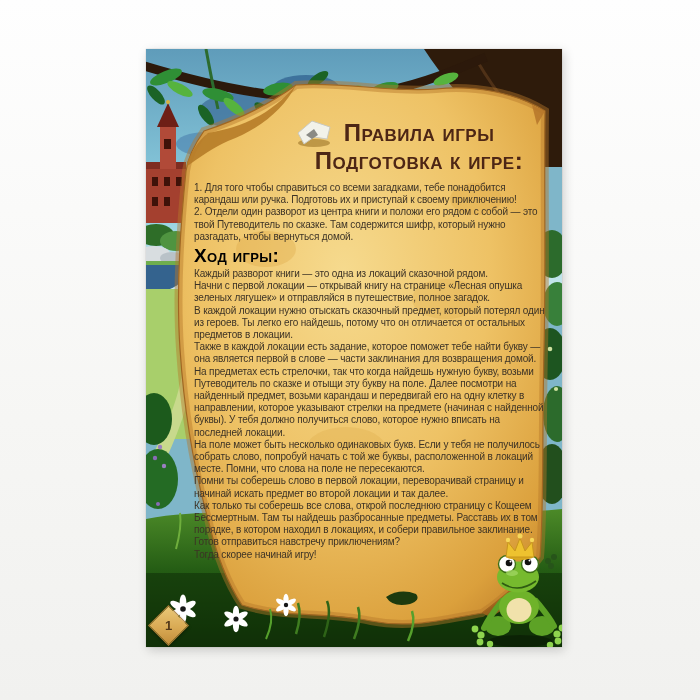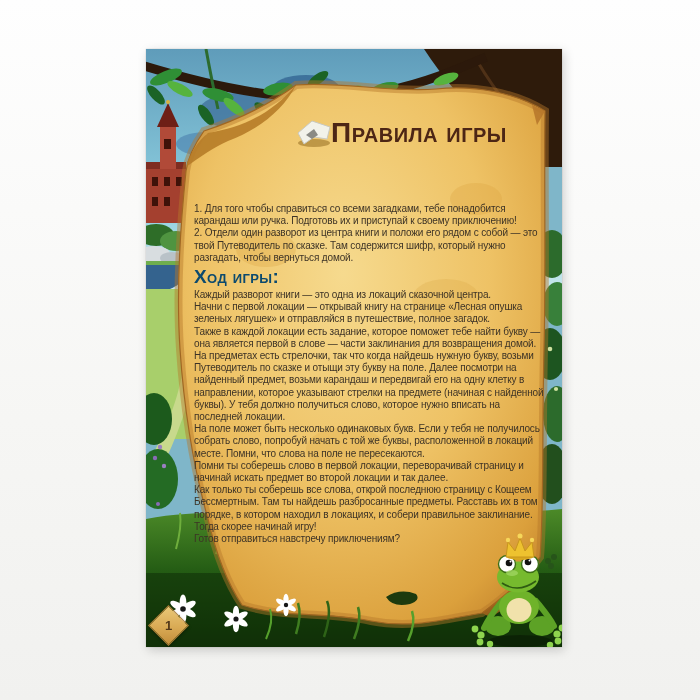--- a/index.html
+++ b/index.html
@@ -12,30 +12,30 @@
   .book-page{
     position:absolute;left:146px;top:49px;width:416px;height:598px;
     box-shadow:2px 3px 10px rgba(0,0,0,.18), 0 0 1px rgba(0,0,0,.25);
     background:#7fb6c9;overflow:hidden;
   }
   .scene{position:absolute;left:0;top:0;width:416px;height:598px;z-index:1;}
   .rules{position:absolute;left:0;top:0;width:416px;height:598px;z-index:2;}
   .title{
     position:absolute;left:142px;top:70px;width:262px;text-align:center;
     font-weight:bold;font-variant:small-caps;color:#4d2615;
-    font-size:28px;line-height:28px;letter-spacing:.5px;
+    font-size:24px;line-height:28px;letter-spacing:.5px;
   }
   .col{
     position:absolute;left:48px;top:133px;width:352px;
-    color:#3d3326;font-size:10px;line-height:12.2px;letter-spacing:-.15px;margin-top:21px;
+    color:#3d3326;font-size:10px;line-height:12.2px;letter-spacing:-.15px;
   }
   .col p{margin:0;}
   .col h2{
     margin:3px 0 2px 0;font-size:19px;line-height:20px;font-weight:bold;
-    font-variant:small-caps;color:#0c4a6e;letter-spacing:.4px;
+    font-variant:small-caps;color:#000000;letter-spacing:.4px;
   }
   .page-marker{
     position:absolute;left:8px;top:562px;width:27px;height:27px;z-index:3;
     transform:rotate(45deg);
     background:linear-gradient(135deg,#eac878 0%,#d9aa54 55%,#c28d3a 100%);
     border:1px solid #a87c34;box-shadow:1px 1px 3px rgba(0,0,0,.35);
   }
   .page-marker span{
     position:absolute;left:0;top:0;width:27px;height:27px;display:flex;
     align-items:center;justify-content:center;transform:rotate(-45deg);
@@ -279,34 +279,36 @@
         <circle cx="362" cy="491" r="2.2" fill="#f6d75a"></circle>
           <circle cx="374" cy="487" r="2.5" fill="#f6d75a"></circle>
           <circle cx="386" cy="491" r="2.2" fill="#f6d75a"></circle>
         <ellipse cx="366" cy="524" rx="6" ry="3" fill="#9fd65f" opacity=".8"></ellipse>
       </g>
     </svg>
 
     <div class="rules">
       <div class="title">
         <div>Правила игры</div>
+        <div>Подготовка к игре:</div>
       </div>
       <div class="col">
         <p>1. Для того чтобы справиться со всеми загадками, тебе понадобится карандаш или ручка. Подготовь их и приступай к своему приключению!</p>
         <p>2. Отдели один разворот из центра книги и положи его рядом с собой — это твой Путеводитель по сказке. Там содержится шифр, который нужно разгадать, чтобы вернуться домой.</p>
         <h2>Ход игры:</h2>
-        <p>Каждый разворот книги — это одна из локаций сказочной центра.</p>
+        <p>Каждый разворот книги — это одна из локаций сказочной рядом.</p>
         <p>Начни с первой локации — открывай книгу на странице «Лесная опушка зеленых лягушек» и отправляйся в путешествие, полное загадок.</p>
+        <p>В каждой локации нужно отыскать сказочный предмет, который потерял один из героев. Ты легко его найдешь, потому что он отличается от остальных предметов в локации.</p>
         <p>Также в каждой локации есть задание, которое поможет тебе найти букву — она является первой в слове — части заклинания для возвращения домой.</p>
         <p>На предметах есть стрелочки, так что когда найдешь нужную букву, возьми Путеводитель по сказке и отыщи эту букву на поле. Далее посмотри на найденный предмет, возьми карандаш и передвигай его на одну клетку в направлении, которое указывают стрелки на предмете (начиная с найденной буквы). У тебя должно получиться слово, которое нужно вписать на последней локации.</p>
         <p>На поле может быть несколько одинаковых букв. Если у тебя не получилось собрать слово, попробуй начать с той же буквы, расположенной в локаций месте. Помни, что слова на поле не пересекаются.</p>
         <p>Помни ты соберешь слово в первой локации, переворачивай страницу и начинай искать предмет во второй локации и так далее.</p>
         <p>Как только ты соберешь все слова, открой последнюю страницу с Кощеем Бессмертным. Там ты найдешь разбросанные предметы. Расставь их в том порядке, в котором находил в локациях, и собери правильное заклинание.</p>
+        <p>Готов отправиться навстречу приключениям?</p>
         <p>Тогда скорее начинай игру!</p>
-        <p>Готов отправиться навстречу приключениям?</p>
       </div>
     </div>
 
     <div class="page-marker">
       <span>1</span>
     </div>
 
   </div>
 </div>
 

